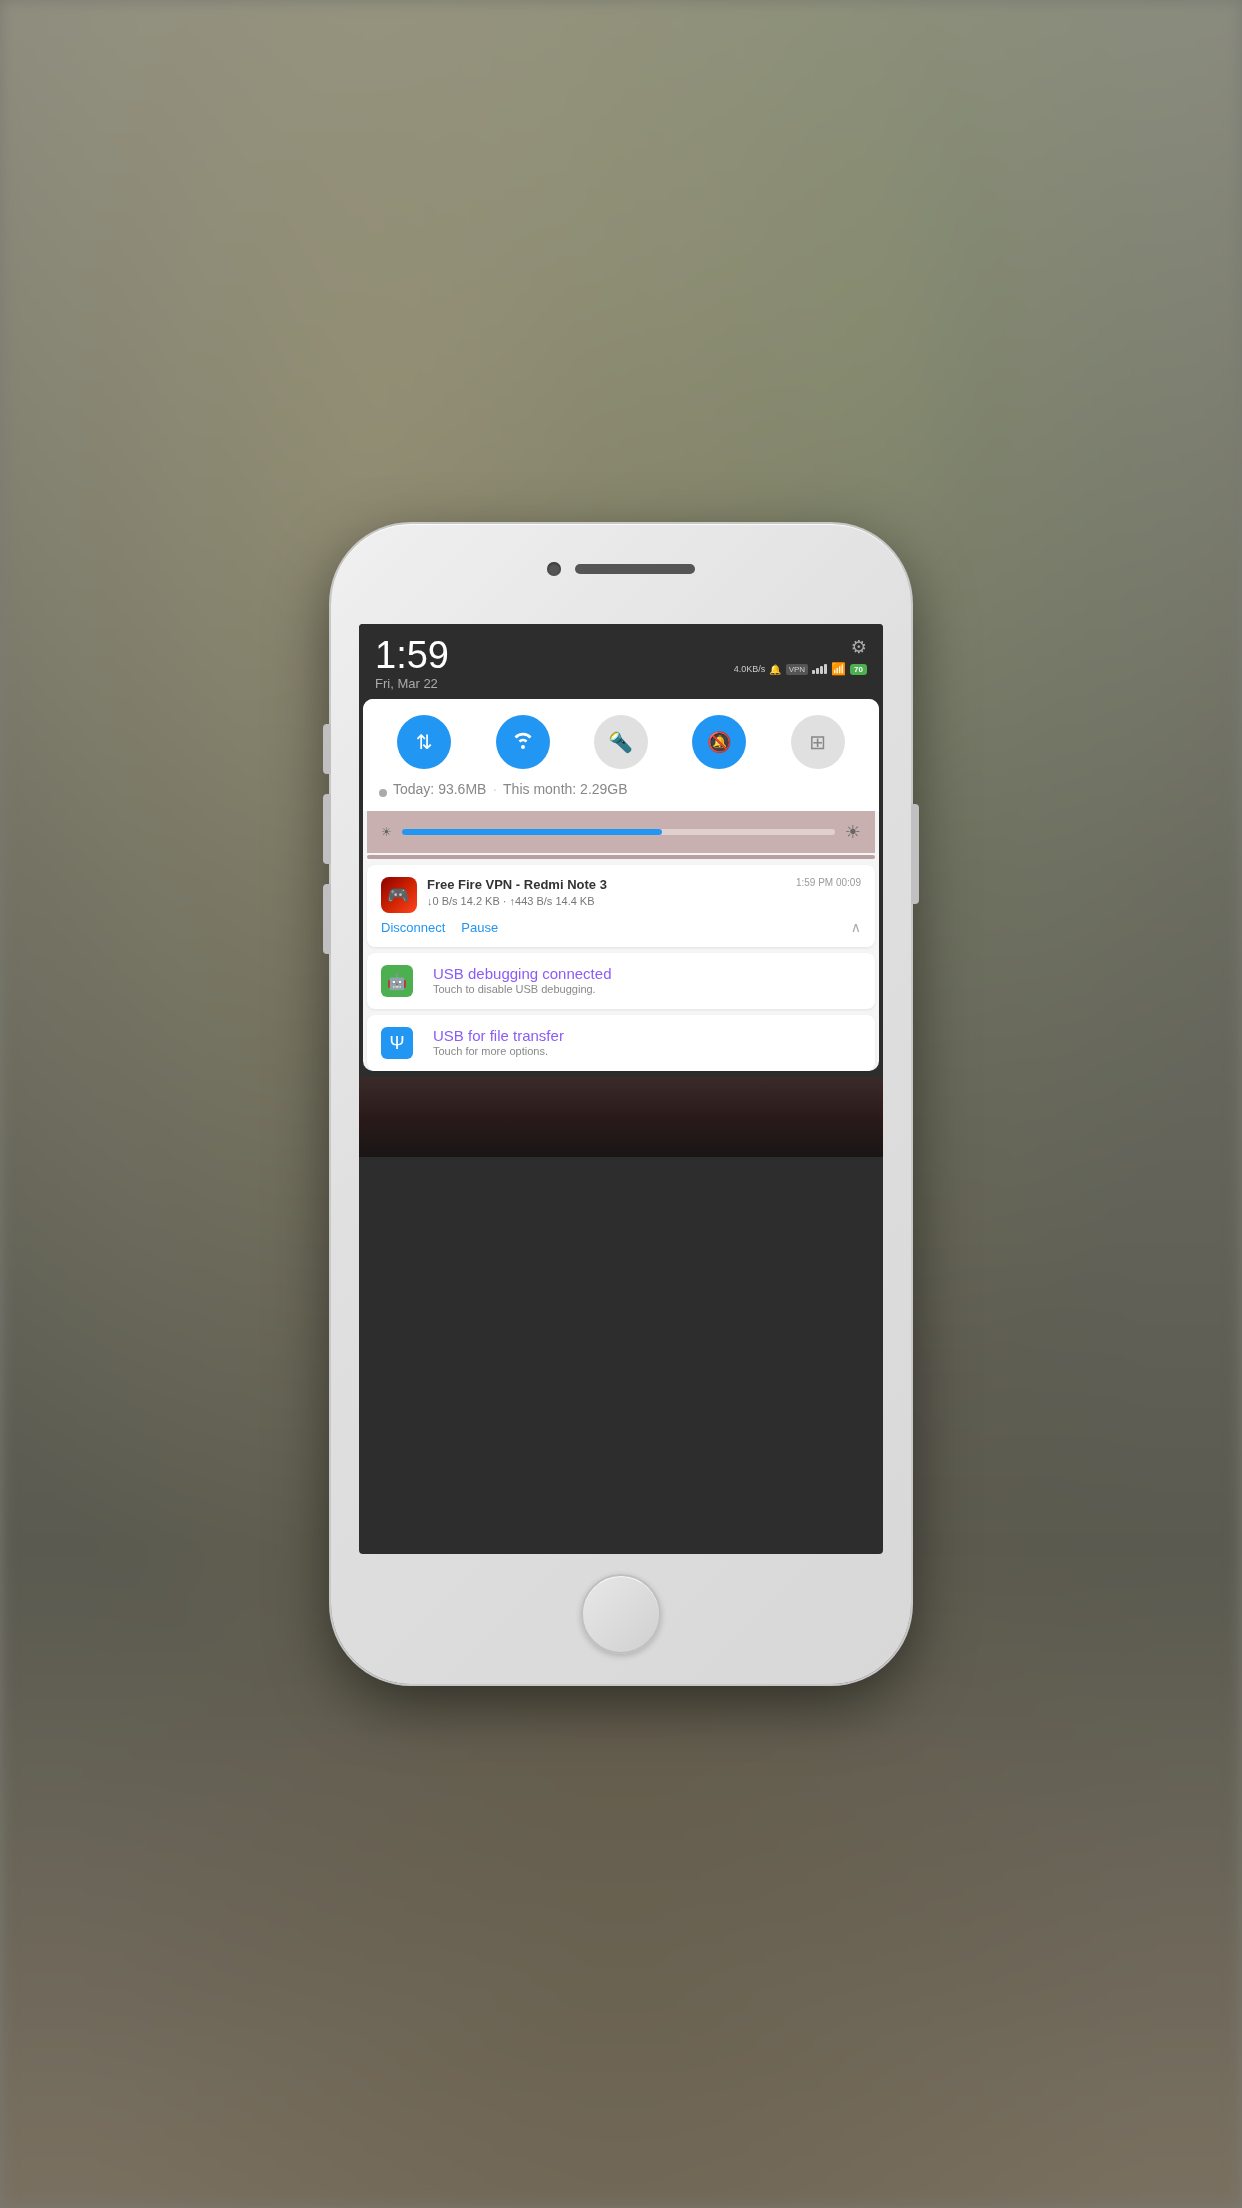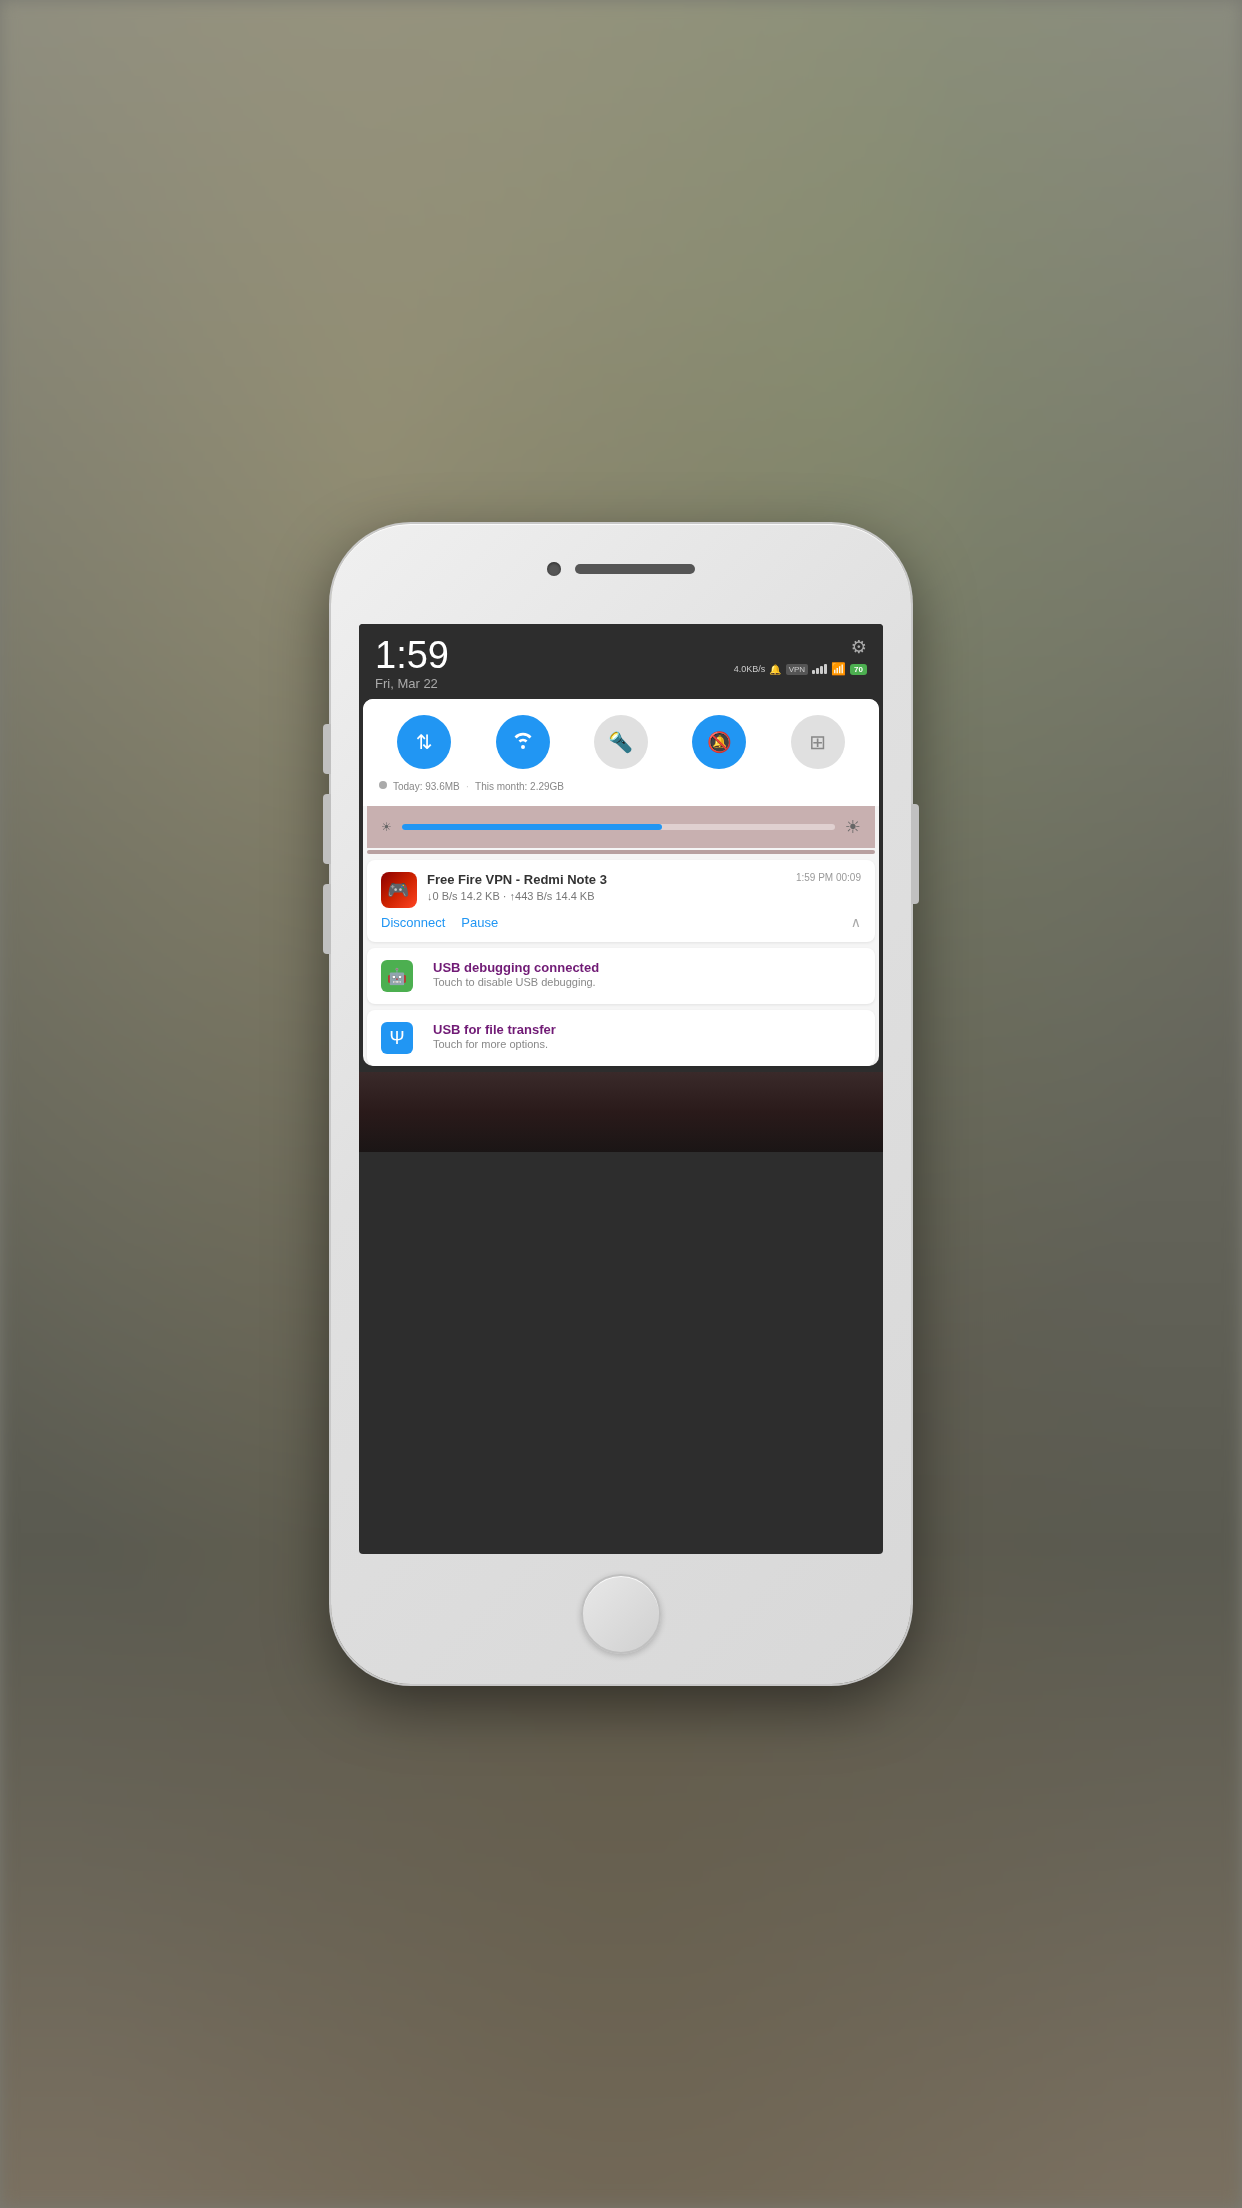--- a/index.html
+++ b/index.html
@@ -245,24 +245,24 @@
       background: #2196f3;
     }
 
     .toggle-btn.inactive {
       background: #e0e0e0;
       color: #888;
     }
 
     .data-usage {
       display: flex;
-      align-items: flex-start;
+      align-items: flex-end;
       gap: 6px;
       padding: 0 4px 4px;
-      font-size: 10px;
+      font-size: 14px;
       color: #888;
     }
 
     .data-dot {
       width: 8px;
       height: 8px;
       border-radius: 50%;
       background: #aaa;
     }
 
@@ -390,23 +390,23 @@
       background: #4CAF50;
       color: white;
     }
 
     .usb-icon-transfer {
       background: #2196f3;
       color: white;
     }
 
     .usb-text-title {
-      font-size: 13px;
-      font-weight: 700;
-      color: #701a75;
+      font-size: 15px;
+      font-weight: 400;
+      color: #8b5cf6;
     }
 
     .usb-text-sub {
       font-size: 11px;
       color: #888;
       margin-top: 1px;
     }
 
     .dark-bottom {
       background: linear-gradient(180deg, #3a2a2a 0%, #2a1a1a 50%, #1a1515 100%);

